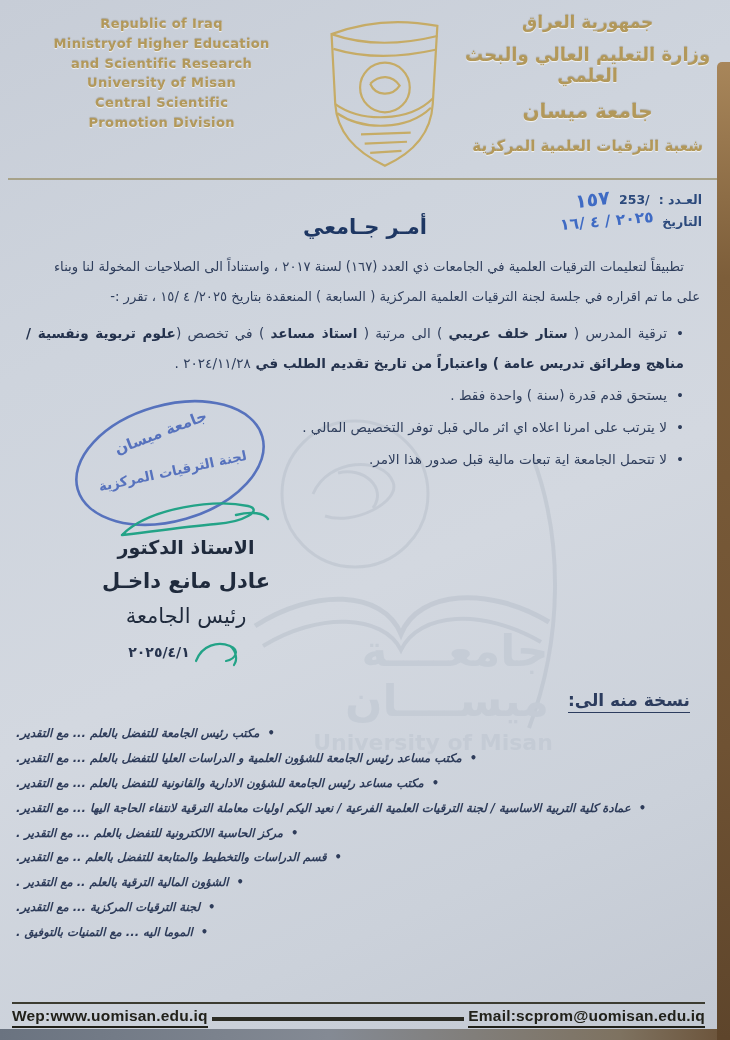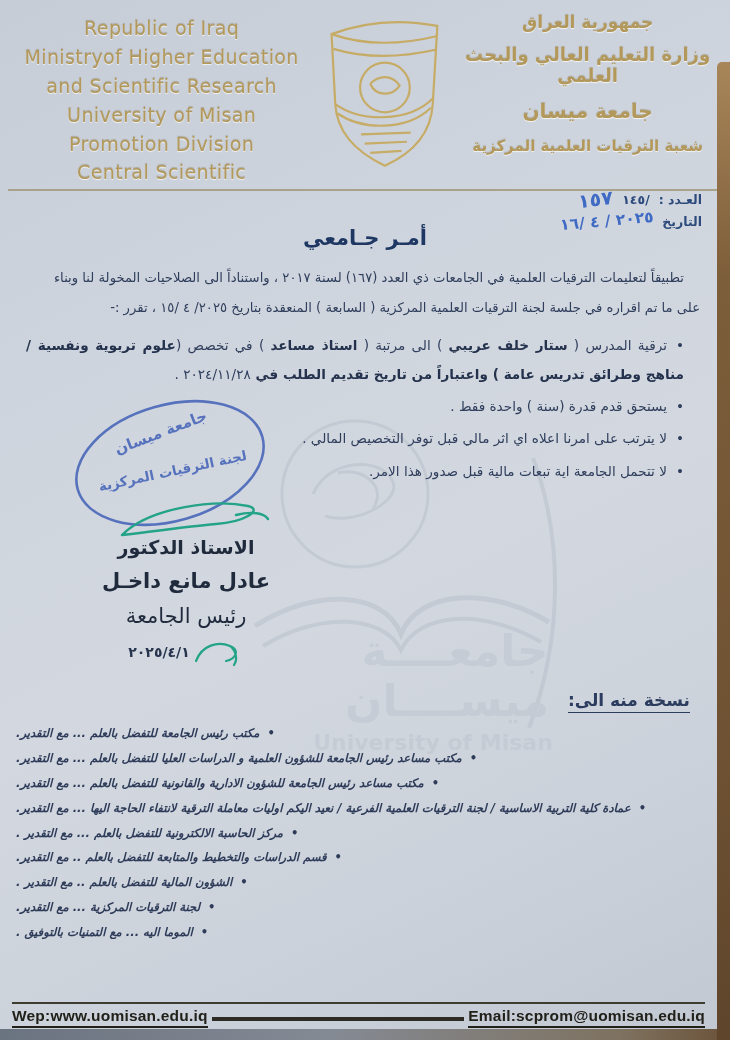--- a/index.html
+++ b/index.html
@@ -9,21 +9,21 @@
     font-family:"DejaVu Sans",sans-serif;
   }
   .edge-right{position:absolute;top:62px;right:0;bottom:0;width:13px;z-index:5;
     background:linear-gradient(180deg,#a8865a 0%,#7d5e3a 22%,#6f5233 70%,#5e452b 100%);
     border-top-left-radius:5px;}
   .edge-bottom{position:absolute;left:0;right:0;bottom:0;height:11px;z-index:4;
     background:linear-gradient(90deg,#6a7380 0%,#848a94 45%,#7e7260 85%,#6b5238 100%);}
   
   .header{display:flex;align-items:flex-start;padding:8px 14px 0 14px;position:relative;z-index:2;}
   .h-en{flex:1.15;text-align:center;padding-top:6px;
-    color:#b2985a;font-weight:normal;font-size:19px;line-height:1.52;letter-spacing:.4px;
+    color:#b2985a;font-weight:bold;font-size:13px;line-height:1.52;letter-spacing:.4px;
     text-shadow:0 1px 1px rgba(255,255,255,.75),0 -1px 1px rgba(110,88,40,.35);}
   .h-logo{width:150px;display:flex;justify-content:center;padding-top:2px;}
   .h-ar{flex:1;direction:rtl;text-align:center;padding-top:4px;
     color:#b2985a;font-weight:bold;
     text-shadow:0 1px 1px rgba(255,255,255,.75),0 -1px 1px rgba(110,88,40,.35);}
   .h-ar .l1{font-size:17px;margin-bottom:12px;}
   .h-ar .l2{font-size:18px;margin-bottom:13px;}
   .h-ar .l3{font-size:20px;margin-bottom:14px;}
   .h-ar .l4{font-size:15px;}
   .header-rule{margin:2px 8px 0 8px;border-top:2px solid #9e9674;opacity:.8;position:relative;z-index:2;}
@@ -96,22 +96,22 @@
       <text x="200" y="352" font-size="22">University of Misan</text>
     </g>
   </svg>
 
   <div class="header">
     <div class="h-en">
       <div>Republic of Iraq</div>
       <div>Ministryof Higher Education</div>
       <div>and Scientific Research</div>
       <div>University of Misan</div>
+      <div>Central Scientific</div>
       <div>Promotion Division</div>
-      <div>Central Scientific</div>
     </div>
     <div class="h-logo">
       <svg width="138" height="166" viewBox="0 0 150 176">
         <g fill="none" stroke="#c6aa60" stroke-width="2.4" opacity="0.95">
           <path d="M18,24 C55,10 96,8 133,15 L128,100 C126,134 105,154 76,167 C46,153 24,133 22,100 Z"></path>
           <path d="M18,24 C55,37 96,35 133,26"></path>
           <path d="M20,40 C56,51 95,49 131,41"></path>
           <circle cx="76" cy="82" r="27"></circle>
           <path d="M60,78 C70,68 84,68 92,80 C84,92 66,92 60,78"></path>
           <path d="M22,100 C50,120 102,120 128,94"></path>
@@ -127,21 +127,21 @@
       <div class="l2">وزارة التعليم العالي والبحث العلمي</div>
       <div class="l3">جامعة ميسان</div>
       <div class="l4">شعبة الترقيات العلمية المركزية</div>
     </div>
   </div>
   <div class="header-rule"></div>
 
   <div class="meta">
     <div class="meta-row">
       <span>العـدد :</span>
-      <span class="ltr">١٤٥/</span>
+      <span class="ltr">253/</span>
       <span class="hand">١٥٧</span>
     </div>
     <div class="meta-row">
       <span>التاريخ</span>
       <span class="hand2 ltr">٢٠٢٥ / ٤ /١٦</span>
     </div>
   </div>
 
   <div class="title">أمـر جـامعي</div>
 
@@ -185,21 +185,21 @@
 
   <div class="cc">
     <span class="cc-heading">نسخة منه الى:</span>
     <ul>
       <li>مكتب رئيس الجامعة للتفضل بالعلم ... مع التقدير.</li>
       <li>مكتب مساعد رئيس الجامعة للشؤون العلمية و الدراسات العليا للتفضل بالعلم ... مع التقدير.</li>
       <li>مكتب مساعد رئيس الجامعة للشؤون الادارية والقانونية للتفضل بالعلم ... مع التقدير.</li>
       <li>عمادة كلية التربية الاساسية / لجنة الترقيات العلمية الفرعية / نعيد اليكم اوليات معاملة الترقية لانتفاء الحاجة اليها ... مع التقدير.</li>
       <li>مركز الحاسبة الالكترونية للتفضل بالعلم ... مع التقدير .</li>
       <li>قسم الدراسات والتخطيط والمتابعة للتفضل بالعلم .. مع التقدير.</li>
-      <li>الشؤون المالية للتفضل بالعلم .. مع التقدير .</li>
+      <li>الشؤون المالية الترقية بالعلم .. مع التقدير .</li>
       <li>لجنة الترقيات المركزية ... مع التقدير.</li>
       <li>الموما اليه ... مع التمنيات بالتوفيق .</li>
     </ul>
   </div>
 
   <div class="footer">
     <div class="footer-topline"></div>
     <div class="footer-row">
       <span class="lat">Wep:www.uomisan.edu.iq</span>
       <span class="footer-bar"></span>

